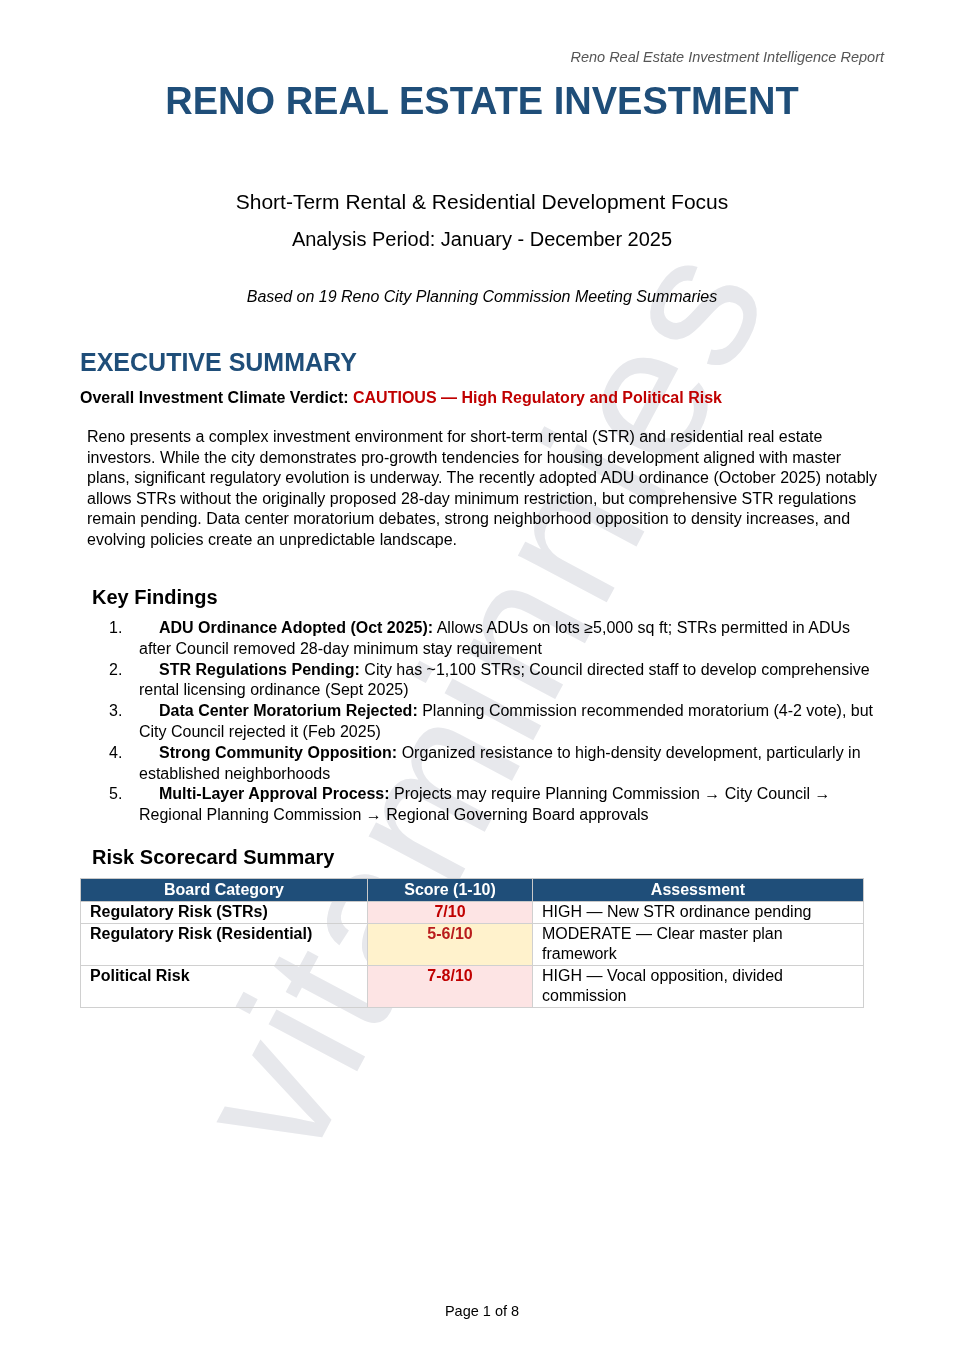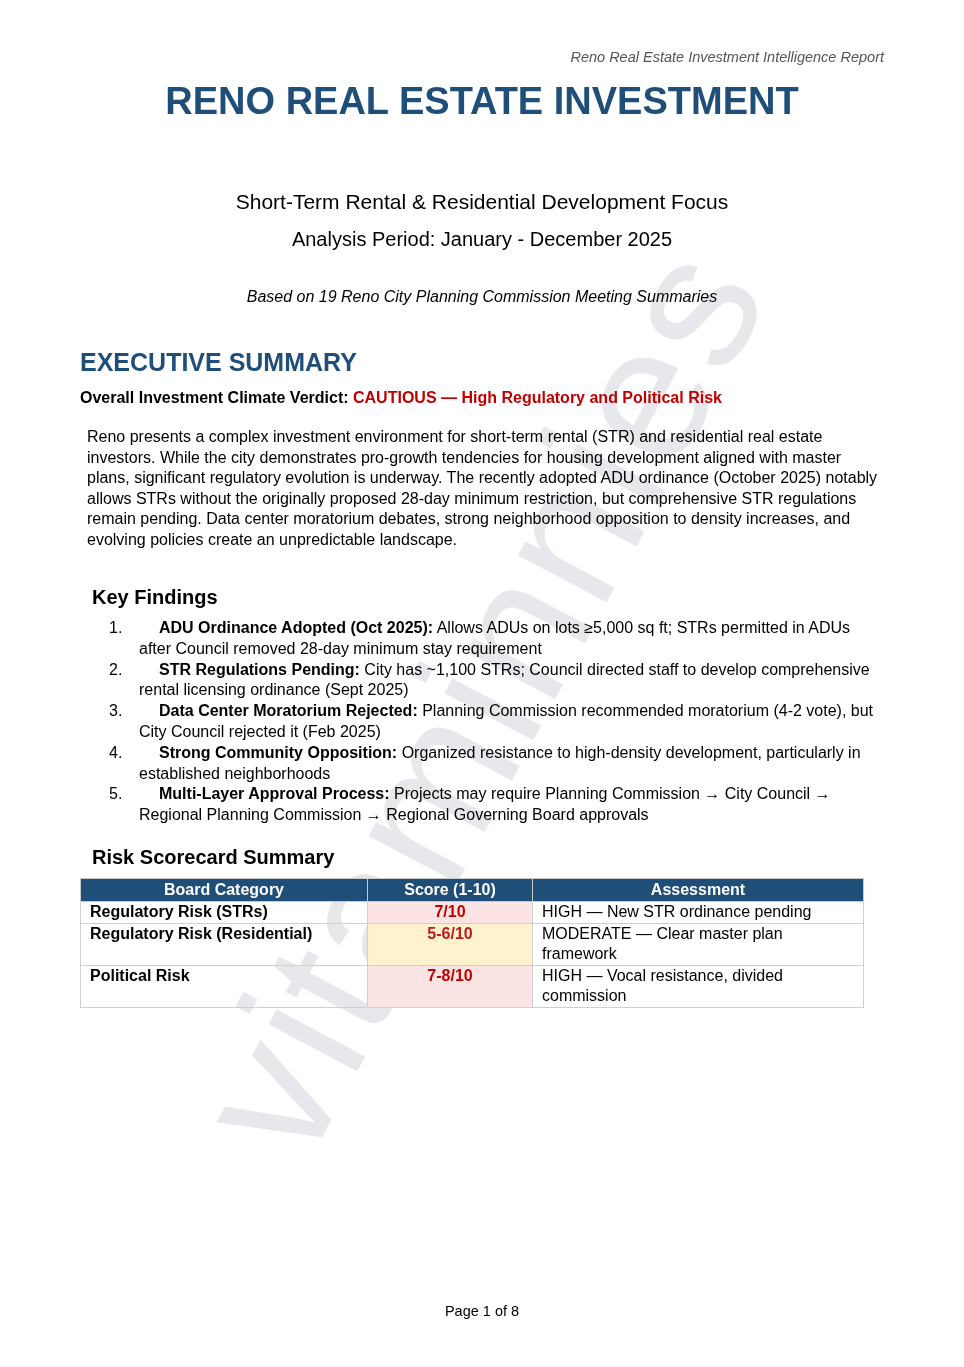--- a/index.html
+++ b/index.html
@@ -93,20 +93,20 @@
           <td class="assess">HIGH — New STR ordinance pending</td>
         </tr>
         <tr>
           <td class="cat">Regulatory Risk (Residential)</td>
           <td class="score moderate">5-6/10</td>
           <td class="assess">MODERATE — Clear master plan framework</td>
         </tr>
         <tr>
           <td class="cat">Political Risk</td>
           <td class="score high">7-8/10</td>
-          <td class="assess">HIGH — Vocal resistance, divided commission</td>
+          <td class="assess">HIGH — Vocal opposition, divided commission</td>
         </tr>
       </tbody>
     </table>
   </div>
 
   <div class="footer">Page 1 of 8</div>
 </div>
 
 </body></html>

